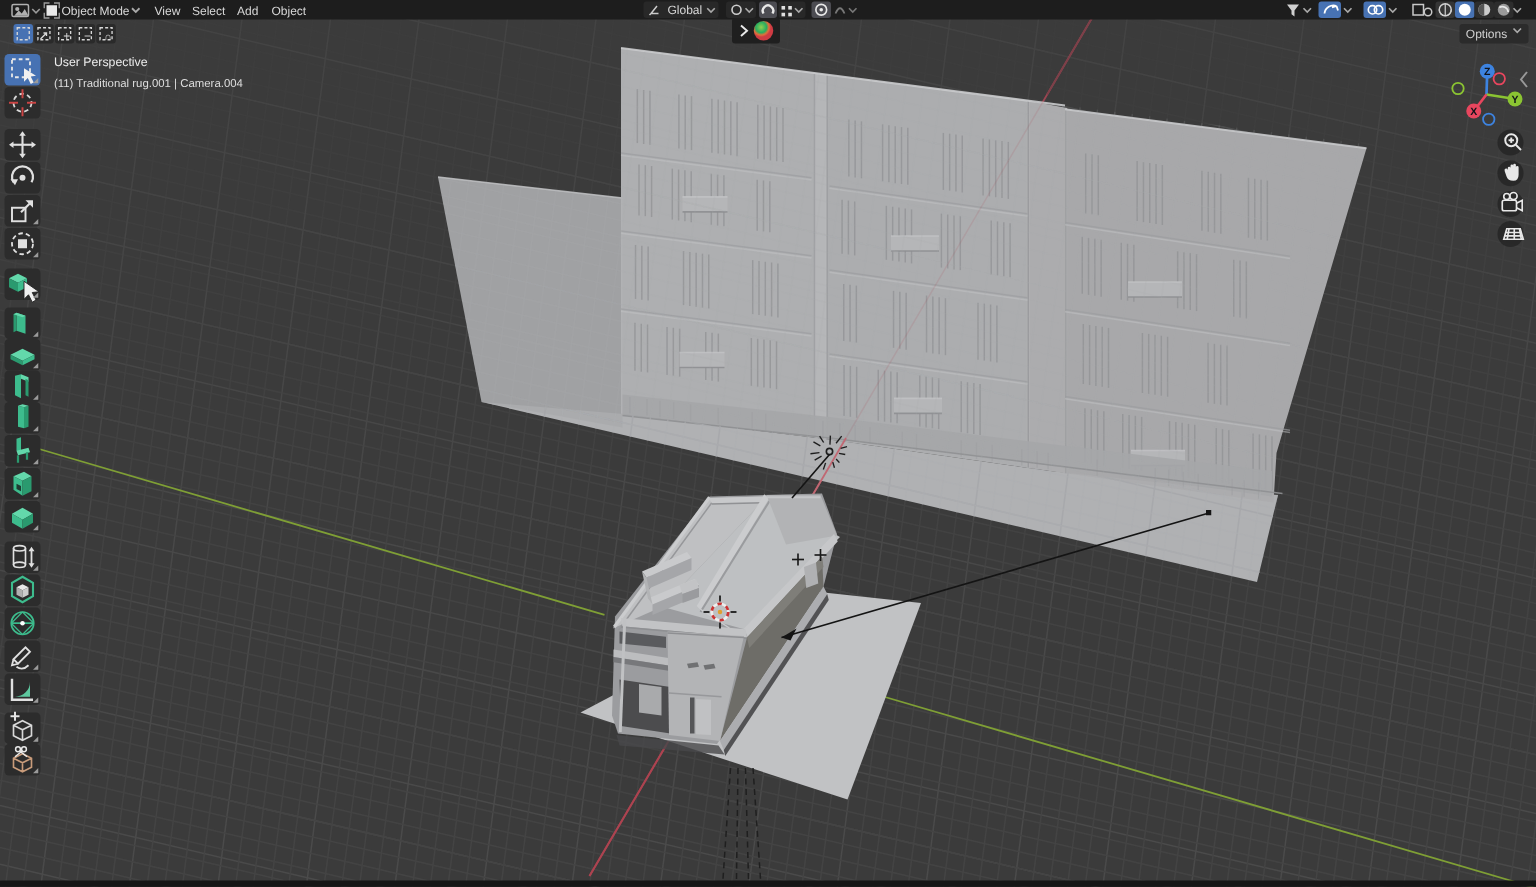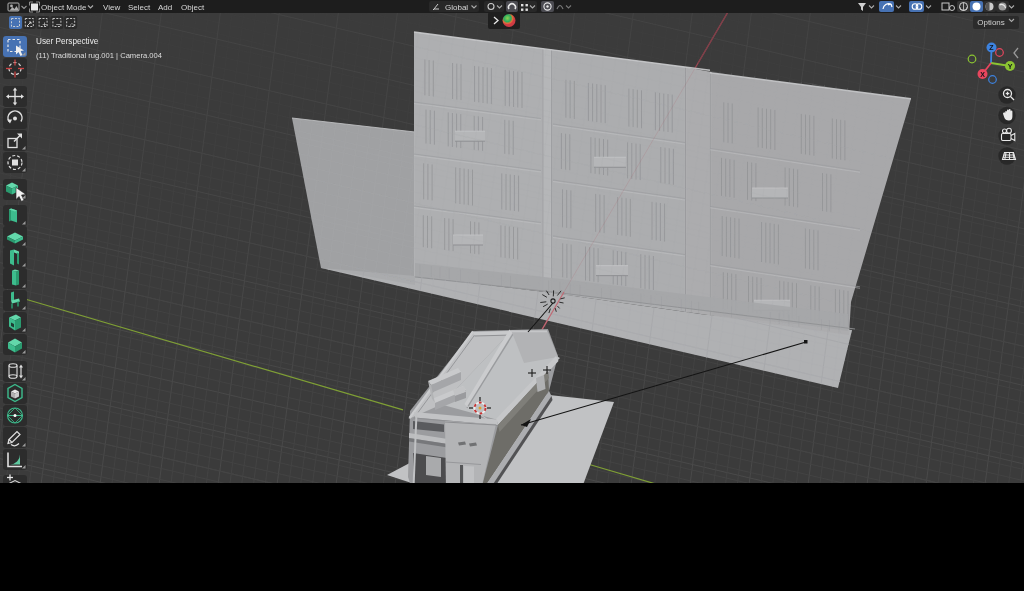--- a/index.html
+++ b/index.html
@@ -1,14 +1,14 @@
 <!DOCTYPE html>
 <html><head><meta charset="utf-8"><style>
 html,body{margin:0;padding:0;background:#000;}
-#stage{position:relative;width:1024px;height:483px;overflow:hidden;background:#3b3b3b;}
+#stage{position:relative;width:1024px;height:591px;overflow:hidden;background:#3b3b3b;}
 </style></head><body>
 <div id="stage">
 <svg width="1024" height="591" viewBox="0 0 1024 591" xmlns="http://www.w3.org/2000/svg">
 <defs>
 <linearGradient id="fg" x1="0" y1="0" x2="0" y2="1">
   <stop offset="0" stop-color="#222222"></stop>
   <stop offset="0.3" stop-color="#888888"></stop>
   <stop offset="0.55" stop-color="#d5d5d5"></stop>
   <stop offset="1" stop-color="#ffffff"></stop>
 </linearGradient>

